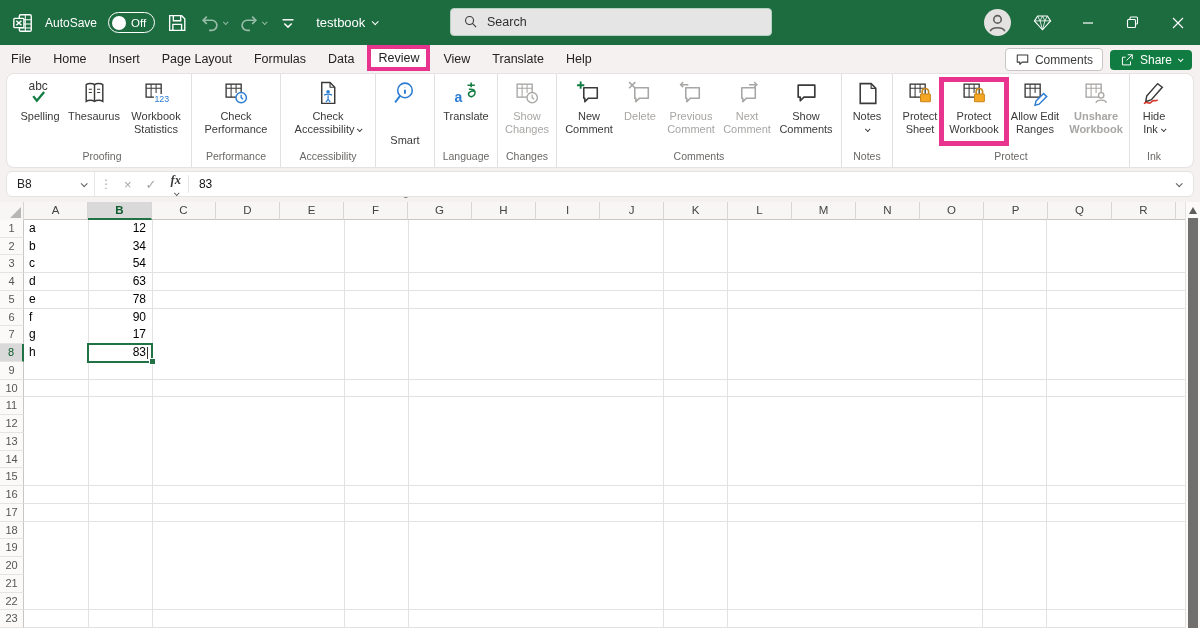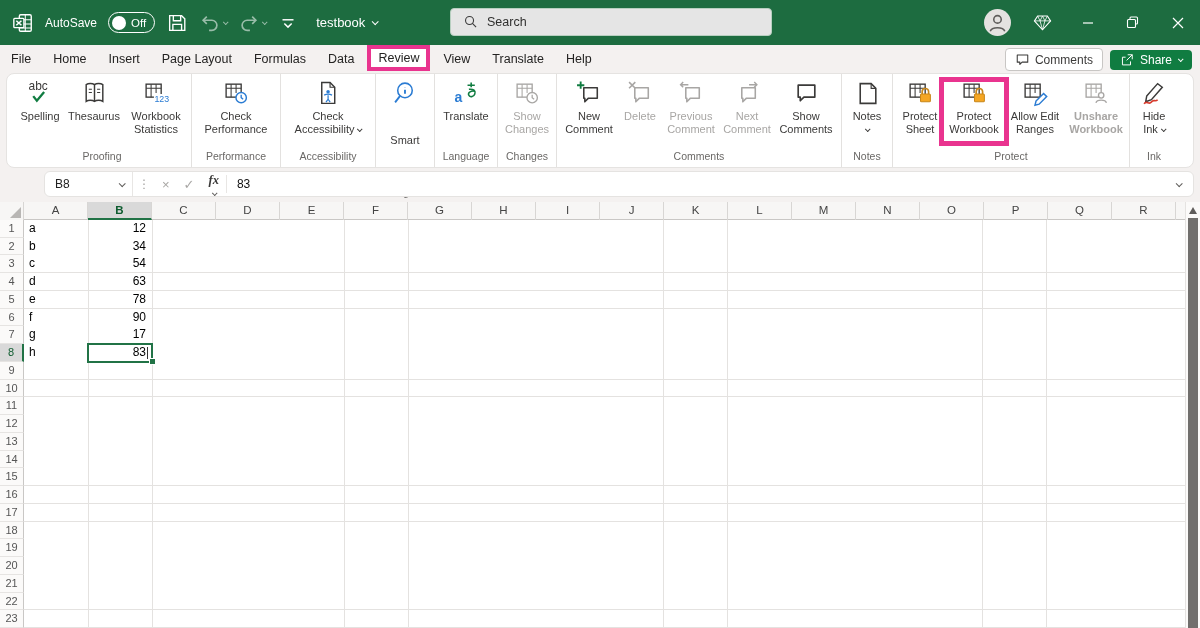--- a/index.html
+++ b/index.html
@@ -53,21 +53,21 @@
     font-size:11px; line-height:13px; color:#3B3A39; text-align:center; flex-shrink:1; }
   .rbtn .icn { width:27px; height:27px; margin-bottom:3px; }
   .capline { height:13px; display:flex; align-items:center; justify-content:center; gap:3px; white-space:nowrap; }
   .capline .chev { width:4px; height:4px; }
   .dis { color:#A8A6A4; }
   .glabel { margin-top:auto; text-align:center; font-size:10.5px; color:#6A6866; padding:2px 2px 5px; }
   .ribbon-collapse { position:absolute; right:16px; bottom:8px; color:#444; }
   .hl-box { position:absolute; border:5px solid var(--pink); z-index:7; pointer-events:none; }
   
   .fbar { position:absolute; left:6px; right:6px; top:171px; height:26px; background:#fff;
-    border:1px solid #E5E3E1; border-radius:6px; display:flex; align-items:center;margin-left:38px; }
+    border:1px solid #E5E3E1; border-radius:6px; display:flex; align-items:center; }
   .namebox { width:88px; height:100%; display:flex; align-items:center; justify-content:space-between;
     padding:0 8px 0 10px; font-size:12px; color:#222; border-right:1px solid #E8E6E4; }
   .namebox .chev { color:#605E5C; }
   .fdots { color:#A5A3A1; font-size:12px; padding:0 5px; }
   .fbtn { color:#A8A6A4; font-size:13px; padding:0 7px; }
   .fx { font-size:12.5px; color:#3B3A39; display:flex; align-items:center; gap:4px; padding:0 7px;flex-direction:column; }
   .fx i { font-family:"Liberation Serif", serif; font-style:italic; font-weight:bold; }
   .fx .chev { width:4px; height:4px; color:#605E5C; }
   .fvalue { flex:1; font-size:12px; color:#111; padding-left:10px; }
   .fbar-collapse { color:#605E5C; margin-right:12px; }

